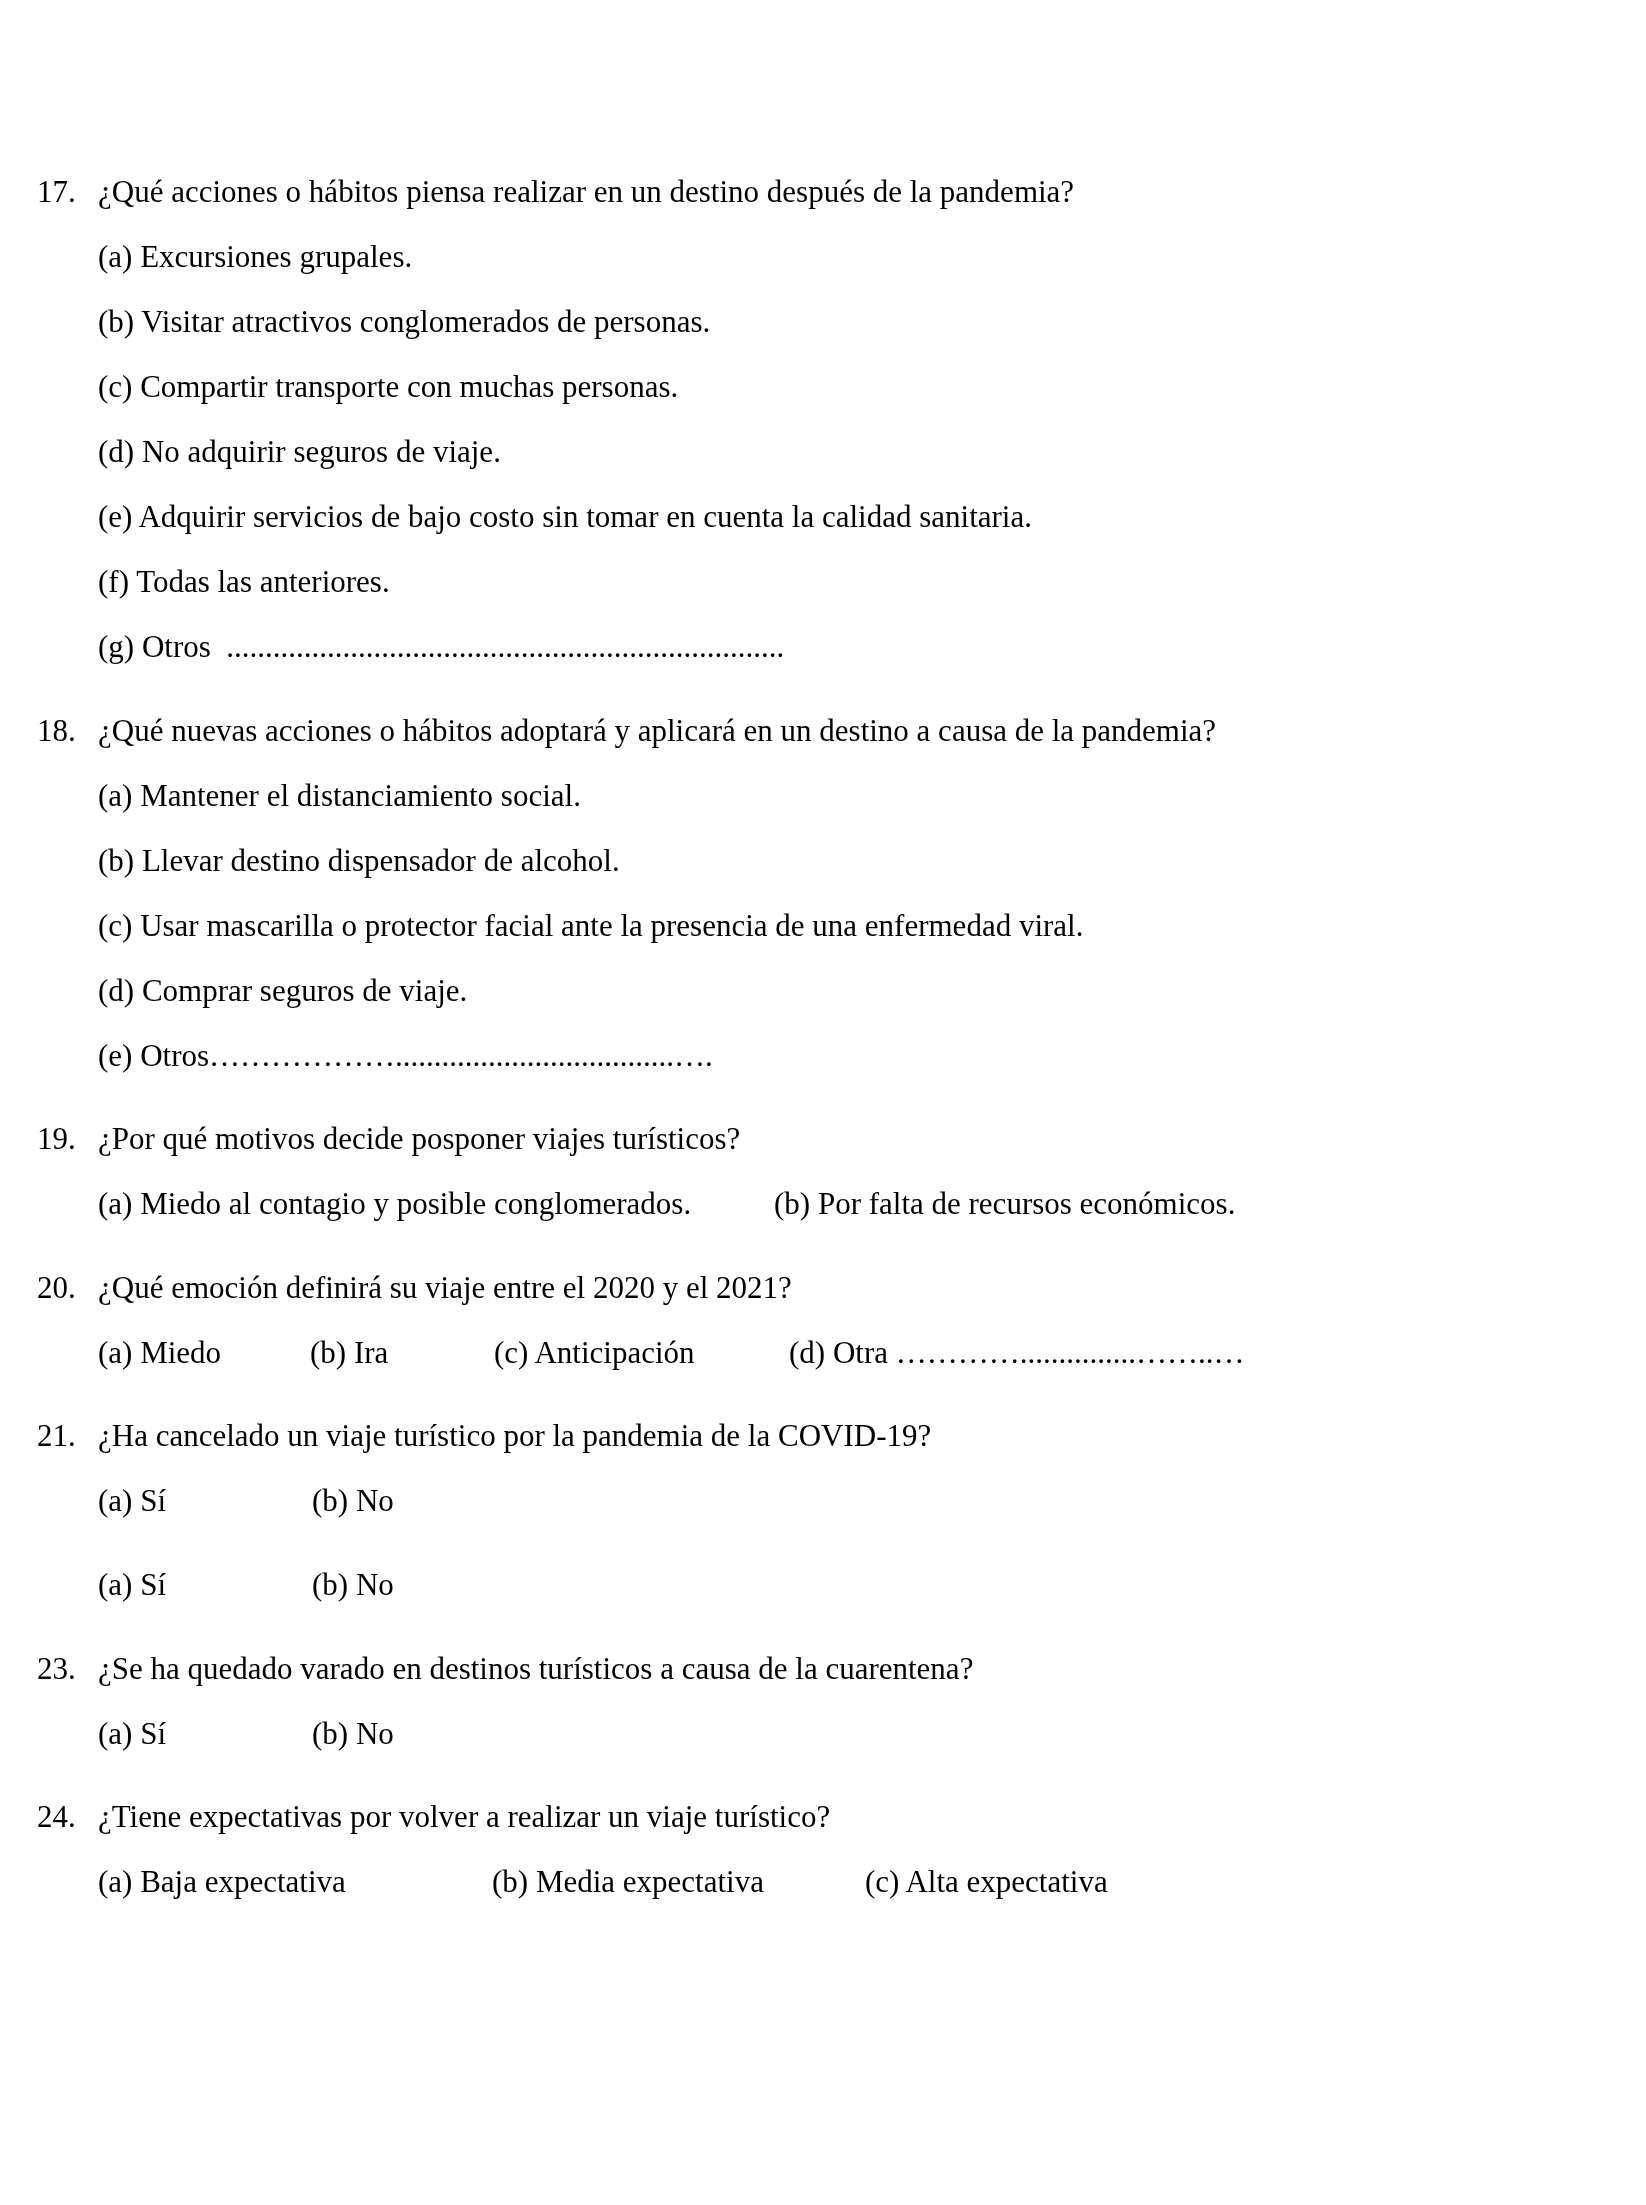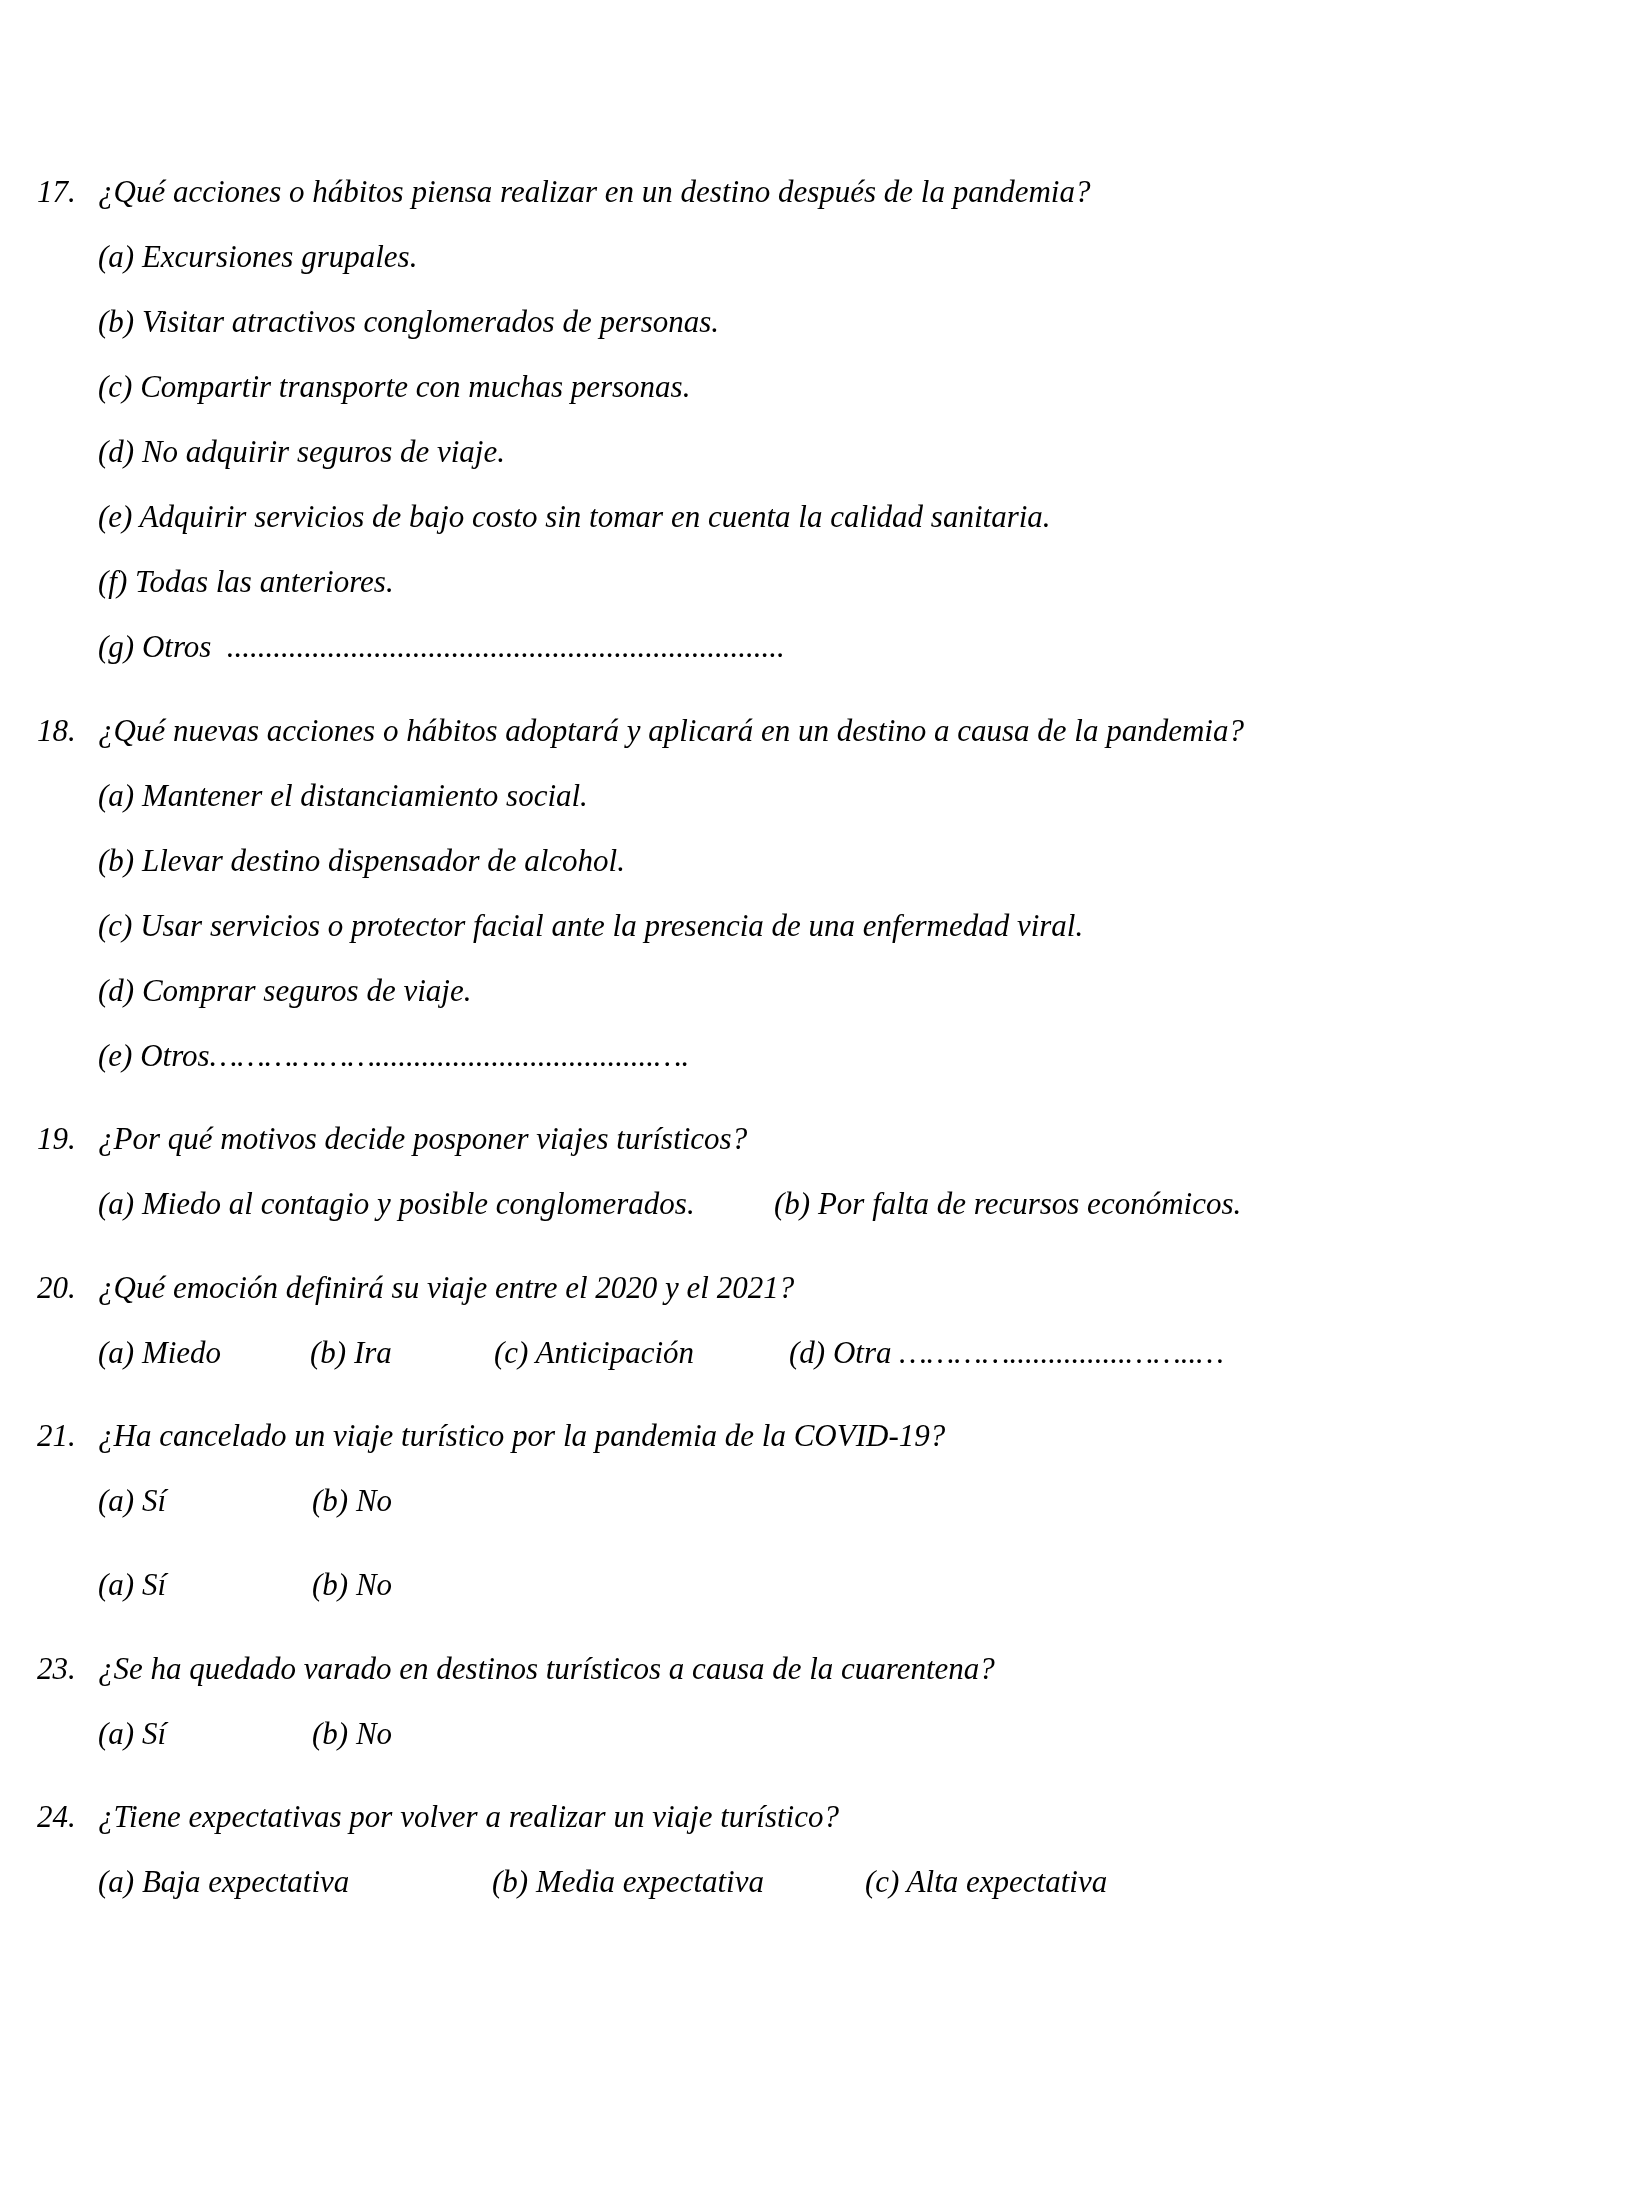--- a/index.html
+++ b/index.html
@@ -15,21 +15,20 @@
     color: #000000;
     overflow: hidden;
   }
   .page {
     position: relative;
     box-sizing: border-box;
     width: 1647px;
     height: 1850px;
     padding-top: 159px;
     background: #ffffff;
-    font-style: italic;
   }
   .qblock { margin-top: 18.6px; }
   .qblock:first-child { margin-top: 0; }
   .line {
     position: relative;
     height: 65px;
     line-height: 65px;
     white-space: nowrap;
   }
   .line span {
@@ -88,21 +87,21 @@
       <span class="qnum">18.</span>
       <span class="qtext">¿Qué nuevas acciones o hábitos adoptará y aplicará en un destino a causa de la pandemia?</span>
     </div>
     <div class="line">
       <span class="ind">(a) Mantener el distanciamiento social.</span>
     </div>
     <div class="line">
       <span class="ind">(b) Llevar destino dispensador de alcohol.</span>
     </div>
     <div class="line">
-      <span class="ind">(c) Usar servicios o protector facial ante la presencia de una enfermedad viral.</span>
+      <span class="ind">(c) Usar mascarilla o protector facial ante la presencia de una enfermedad viral.</span>
     </div>
     <div class="line">
       <span class="ind">(d) Comprar seguros de viaje.</span>
     </div>
     <div class="line">
       <span class="ind">(e) Otros………………....................................….</span>
     </div>
   </div>
 
   <div class="qblock">

